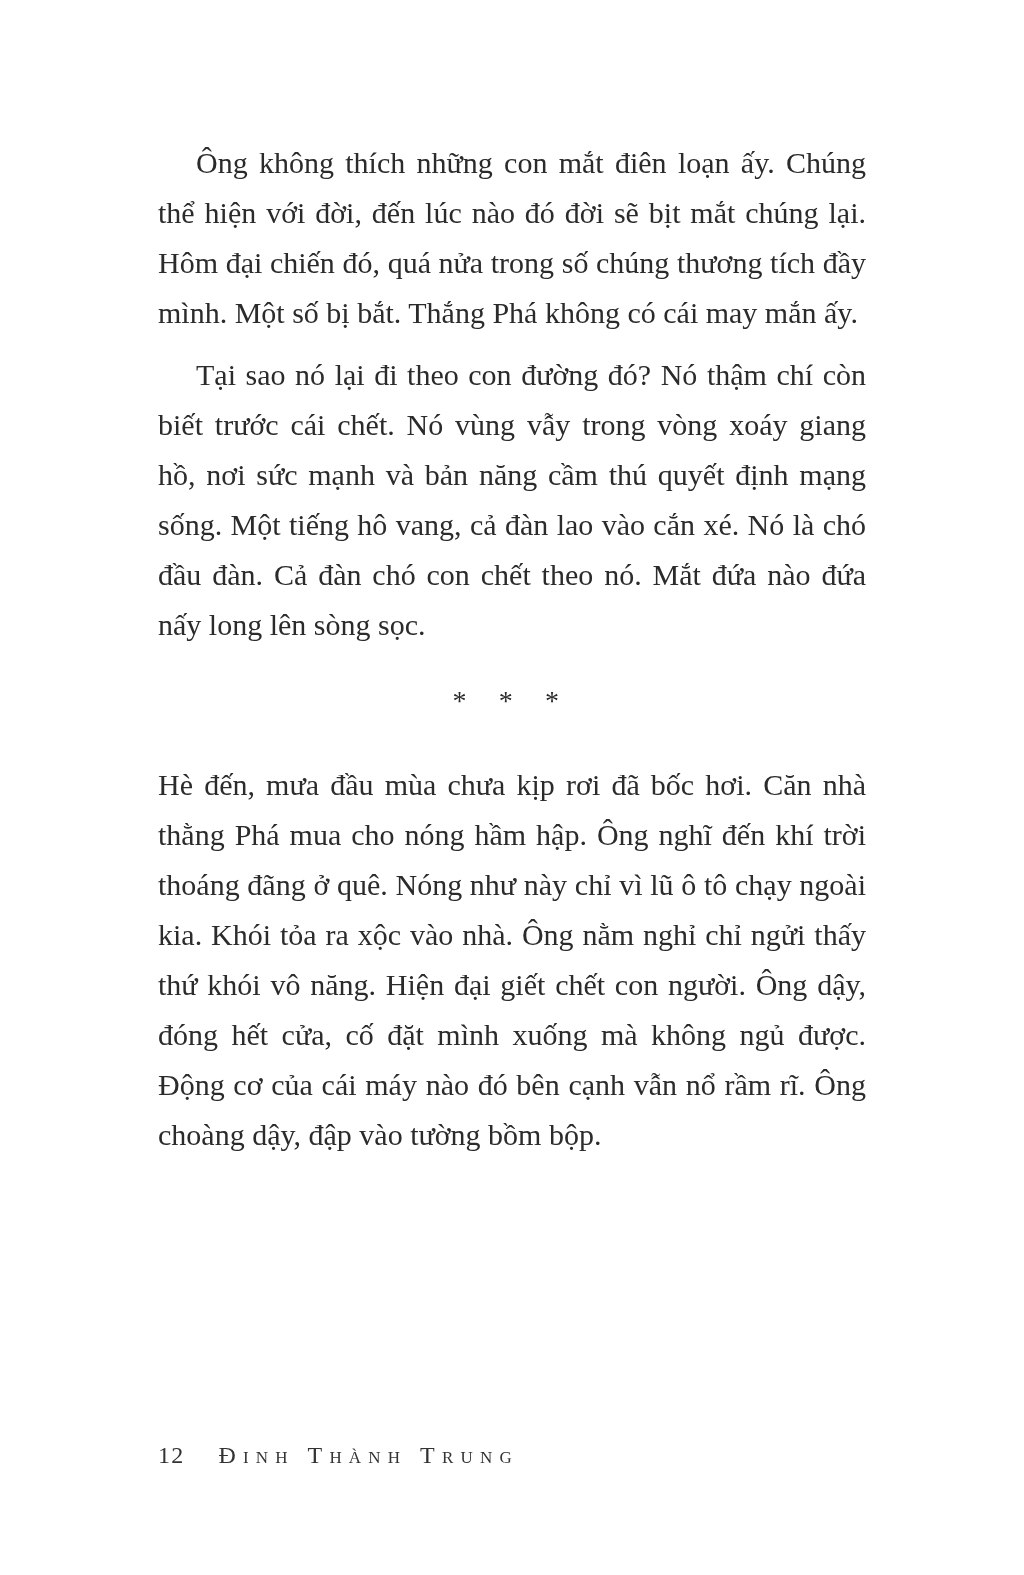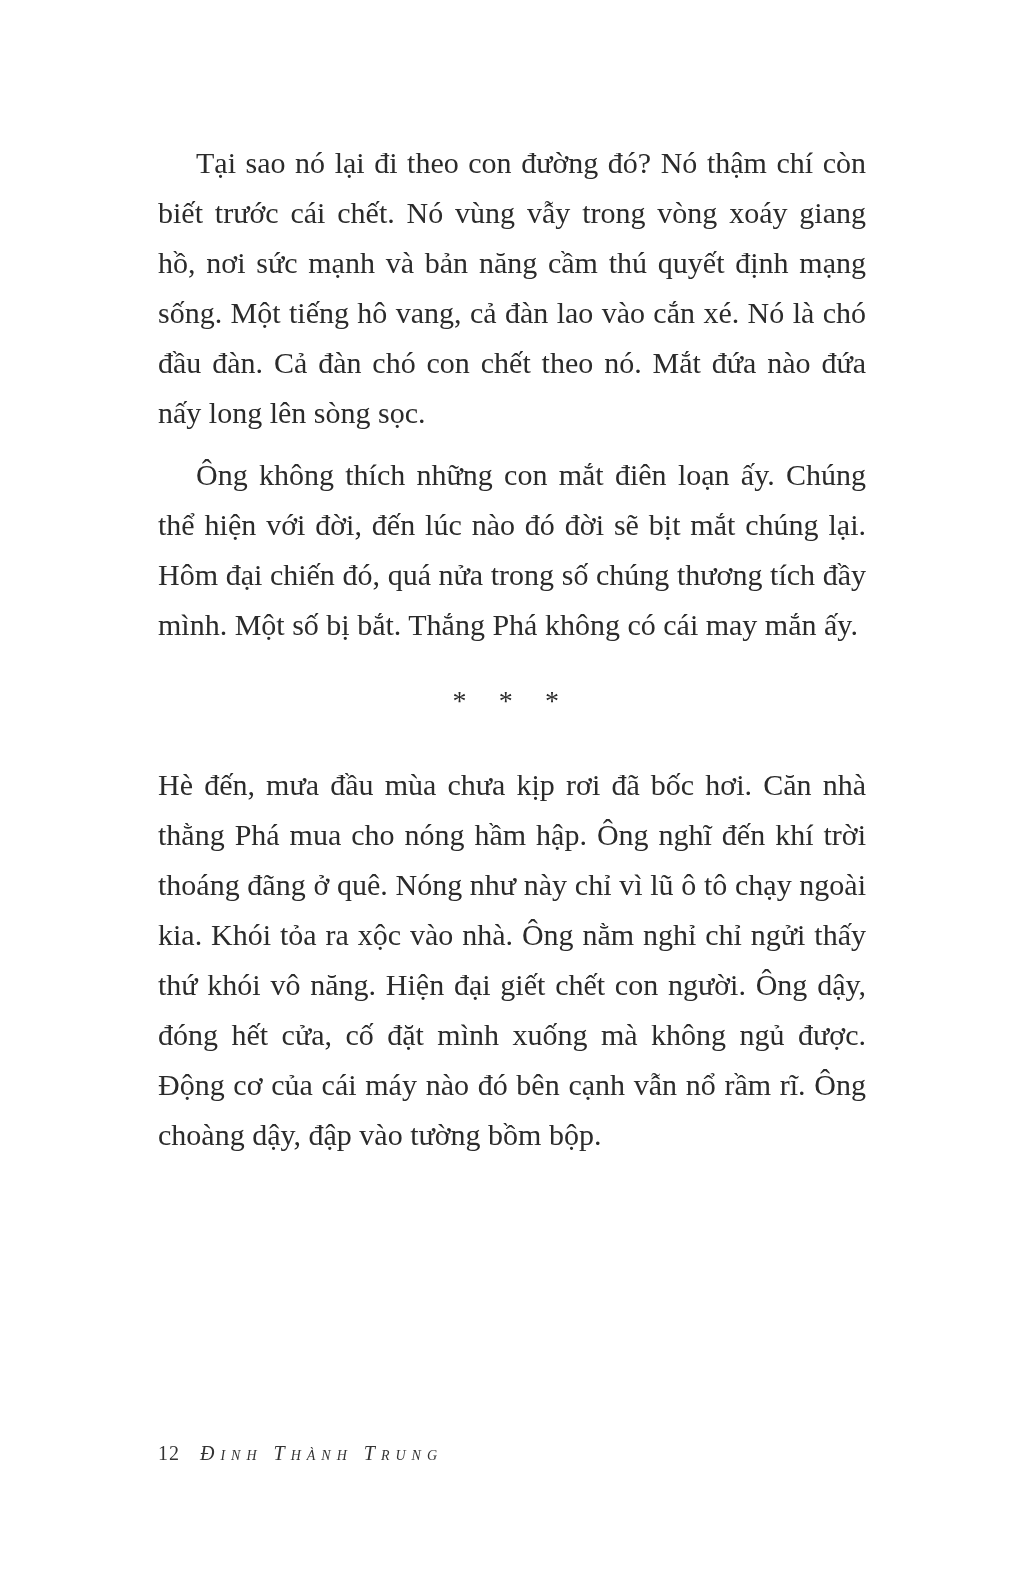--- a/index.html
+++ b/index.html
@@ -41,46 +41,44 @@
     text-align: center;
     margin: 26px 0 34px 0;
     font-size: 28px;
     letter-spacing: 0.45em;
     color: #2b2b2b;
   }
   .footer {
     position: absolute;
     left: 158px;
     top: 1442px;
-    font-size: 20px;
+    font-size: 24px;
     color: #333333;
     display: flex;
     align-items: baseline;
-    gap: 6px;
   }
   .footer .page-number {
     letter-spacing: 0.05em;
   }
   .footer .author-name {
-    margin-left: 14px;
+    margin-left: 34px;
     font-variant-caps: small-caps;
     letter-spacing: 0.3em;
-    font-style: italic;
   }
 </style>
 </head>
 <body>
 
 <div class="page">
 
   <div class="text-block">
 
+    <p class="indented">Ông không thích những con mắt điên loạn ấy. Chúng thể hiện với đời, đến lúc nào đó đời sẽ bịt mắt chúng lại. Hôm đại chiến đó, quá nửa trong số chúng thương tích đầy mình. Một số bị bắt. Thắng Phá không có cái may mắn ấy.</p>
+
     <p class="indented">Tại sao nó lại đi theo con đường đó? Nó thậm chí còn biết trước cái chết. Nó vùng vẫy trong vòng xoáy giang hồ, nơi sức mạnh và bản năng cầm thú quyết định mạng sống. Một tiếng hô vang, cả đàn lao vào cắn xé. Nó là chó đầu đàn. Cả đàn chó con chết theo nó. Mắt đứa nào đứa nấy long lên sòng sọc.</p>
-
-    <p class="indented">Ông không thích những con mắt điên loạn ấy. Chúng thể hiện với đời, đến lúc nào đó đời sẽ bịt mắt chúng lại. Hôm đại chiến đó, quá nửa trong số chúng thương tích đầy mình. Một số bị bắt. Thắng Phá không có cái may mắn ấy.</p>
 
     <div class="separator">* * *</div>
 
     <p class="no-indent">Hè đến, mưa đầu mùa chưa kịp rơi đã bốc hơi. Căn nhà thằng Phá mua cho nóng hầm hập. Ông nghĩ đến khí trời thoáng đãng ở quê. Nóng như này chỉ vì lũ ô tô chạy ngoài kia. Khói tỏa ra xộc vào nhà. Ông nằm nghỉ chỉ ngửi thấy thứ khói vô năng. Hiện đại giết chết con người. Ông dậy, đóng hết cửa, cố đặt mình xuống mà không ngủ được. Động cơ của cái máy nào đó bên cạnh vẫn nổ rầm rĩ. Ông choàng dậy, đập vào tường bồm bộp.</p>
 
   </div>
 
   <div class="footer">
     <span class="page-number">12</span>
     <span class="author-name">Đinh Thành Trung</span>

